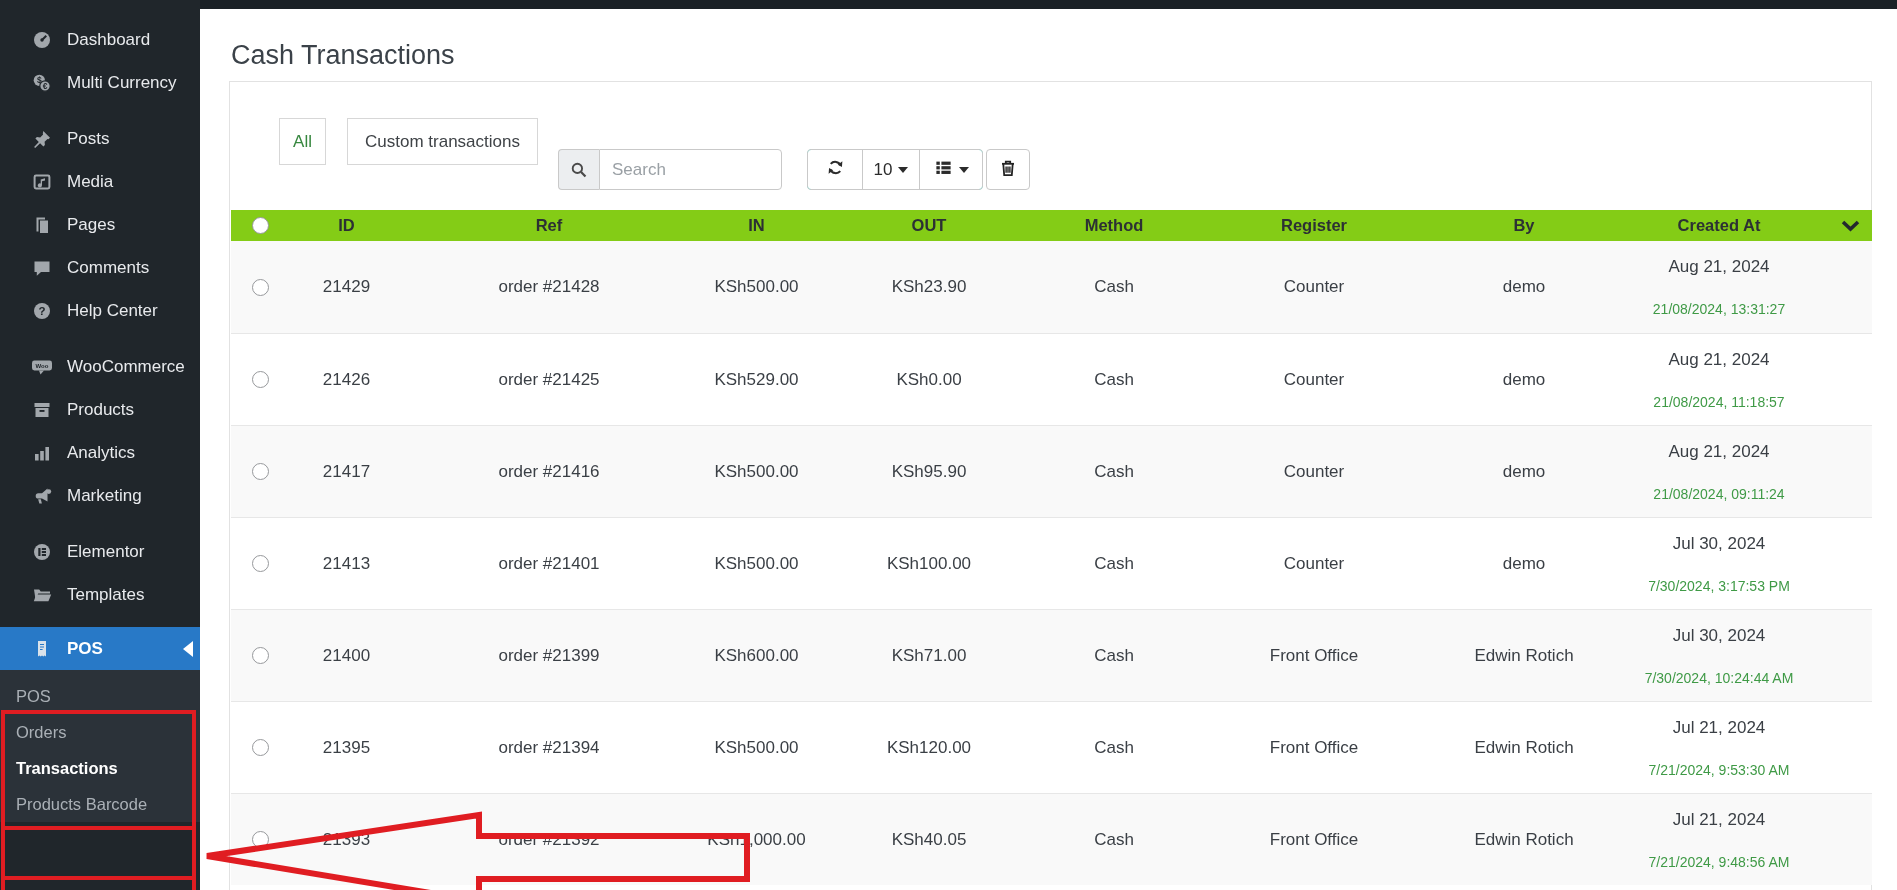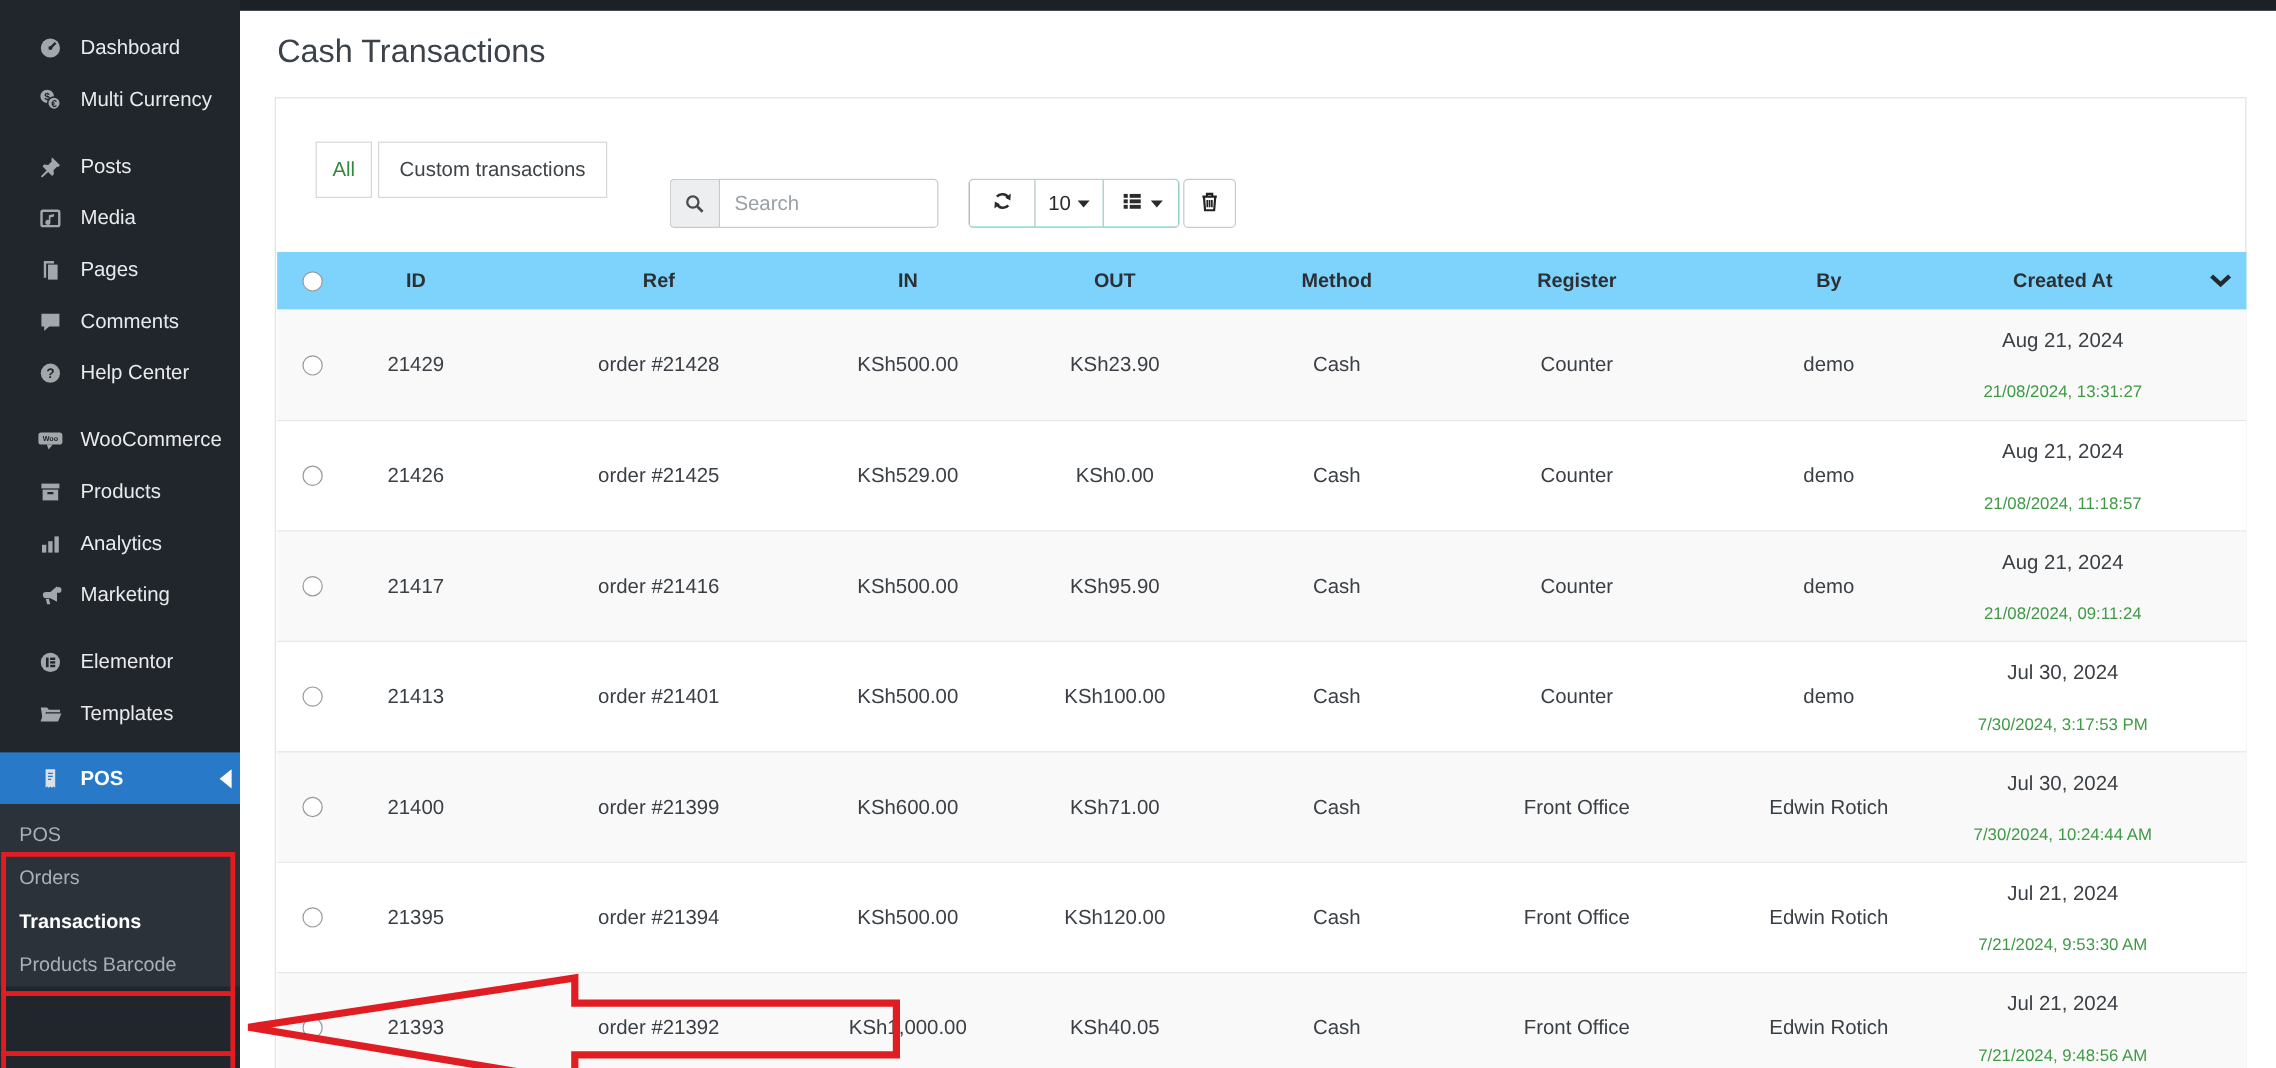--- a/index.html
+++ b/index.html
@@ -16,44 +16,44 @@
   .mi .ic { width:24px; height:22px; display:flex; align-items:center; justify-content:center; color:#a2a7ac; flex:0 0 24px; }
   .sep { height:13px; }
   .mi.pos-active { background:#2879c7; color:#fff; font-weight:600; position:relative; }
   .mi.pos-active .ic { color:#d8dee5; }
   .pos-caret { position:absolute; right:7px; top:14px; width:0; height:0; border-top:8px solid transparent; border-bottom:8px solid transparent; border-right:10px solid #fff; }
   .submenu { background:#2b3239; padding-top:8px; }
   .smi { height:36px; line-height:36px; padding-left:16px; color:#aab0b6; font-size:16.5px; cursor:pointer; }
   .smi.active { color:#fff; font-weight:bold; }
 
   
-  .page-title { position:absolute; left:231px; top:28px; font-size:27px; font-weight:400; color:#3b4249; }
+  .page-title { position:absolute; left:231px; top:40px; font-size:27px; font-weight:400; color:#3b4249; }
   .panel { position:absolute; left:229px; top:81px; width:1643px; height:815px; background:#fff; border:1px solid #e2e2e2; border-bottom:none; }
 
   .tabs { position:absolute; left:33px; top:36px; display:flex; gap:5px; }
-  .tab { height:47px; background:#fff; border:1px solid #d7d7d7; font-size:17px; display:flex; align-items:center; justify-content:center; cursor:pointer; font-family:inherit; }
+  .tab { height:47px; background:#fff; border:1px solid #d7d7d7; font-size:17px; display:flex; align-items:center; justify-content:center; cursor:pointer; font-family:inherit;margin-left:16px; }
   .tab-all { width:47px; color:#37873f; }
   .tab-custom { padding:0 17px; color:#3f4347; }
 
   .search-group { position:absolute; left:328px; top:67px; height:41px; display:flex; }
   .addon { width:41px; background:#eceef0; border:1px solid #c9c9c9; border-right:none; border-radius:4px 0 0 4px; display:flex; align-items:center; justify-content:center; }
   .search-input { width:183px; height:41px; border:1px solid #c9c9c9; border-radius:0 4px 4px 0; font-size:17px; padding:0 12px; color:#444; font-family:inherit; outline:none; }
   .search-input::placeholder { color:#9aa0a5; }
 
   .btn-group { position:absolute; left:577px; top:67px; height:41px; display:flex; border:1px solid #c9c9c9; border-radius:4px; overflow:hidden; background:#14b8a6; }
   .gbtn { height:39px; background:#fff; border:none; border-left:1px solid #c9c9c9; display:flex; align-items:center; justify-content:center; gap:6px; font-size:17px; color:#2b2b2b; cursor:pointer; font-family:inherit; }
   .gbtn:first-child { border-left:none; }
   .gbtn.w1{ width:54px; } .gbtn.w2{ width:57px; } .gbtn.w3{ width:63px; }
   .caret { width:0; height:0; border-left:5px solid transparent; border-right:5px solid transparent; border-top:6px solid #2b2b2b; }
   .trash-btn { position:absolute; left:756px; top:67px; width:44px; height:41px; background:#fff; border:1px solid #c9c9c9; border-radius:4px; display:flex; align-items:center; justify-content:center; cursor:pointer; }
 
   
   .table { position:absolute; left:1px; top:128px; width:1641px; }
   .grid { display:grid; grid-template-columns:58px 115px 290px 125px 220px 150px 250px 170px 220px 43px; align-items:center; }
-  .thead { height:48px; background:#7dd3fc; font-weight:bold; font-size:16.5px; color:#2c3034; }
+  .thead { height:31px; background:#84cc16; font-weight:bold; font-size:16.5px; color:#2c3034; }
   .thead > span { text-align:center; cursor:pointer; }
   .trow { height:92px; font-size:17px; color:#3a3f45; }
   .tbody .trow:nth-child(odd) { background:#f9f9f9; }
   .tbody .trow:nth-child(even){ background:#fff; }
   .tbody .trow + .trow { border-top:1px solid #e7e7e7; }
   .trow > span { text-align:center; }
   .cell-radio { display:flex; justify-content:center; }
   .radio { width:17px; height:17px; border:1.5px solid #97999c; border-radius:50%; background:#fff; display:inline-block; cursor:pointer; }
   .created { display:flex; flex-direction:column; align-items:center; gap:24px; }
   .created .d1 { font-size:17px; color:#3a3f45; }

